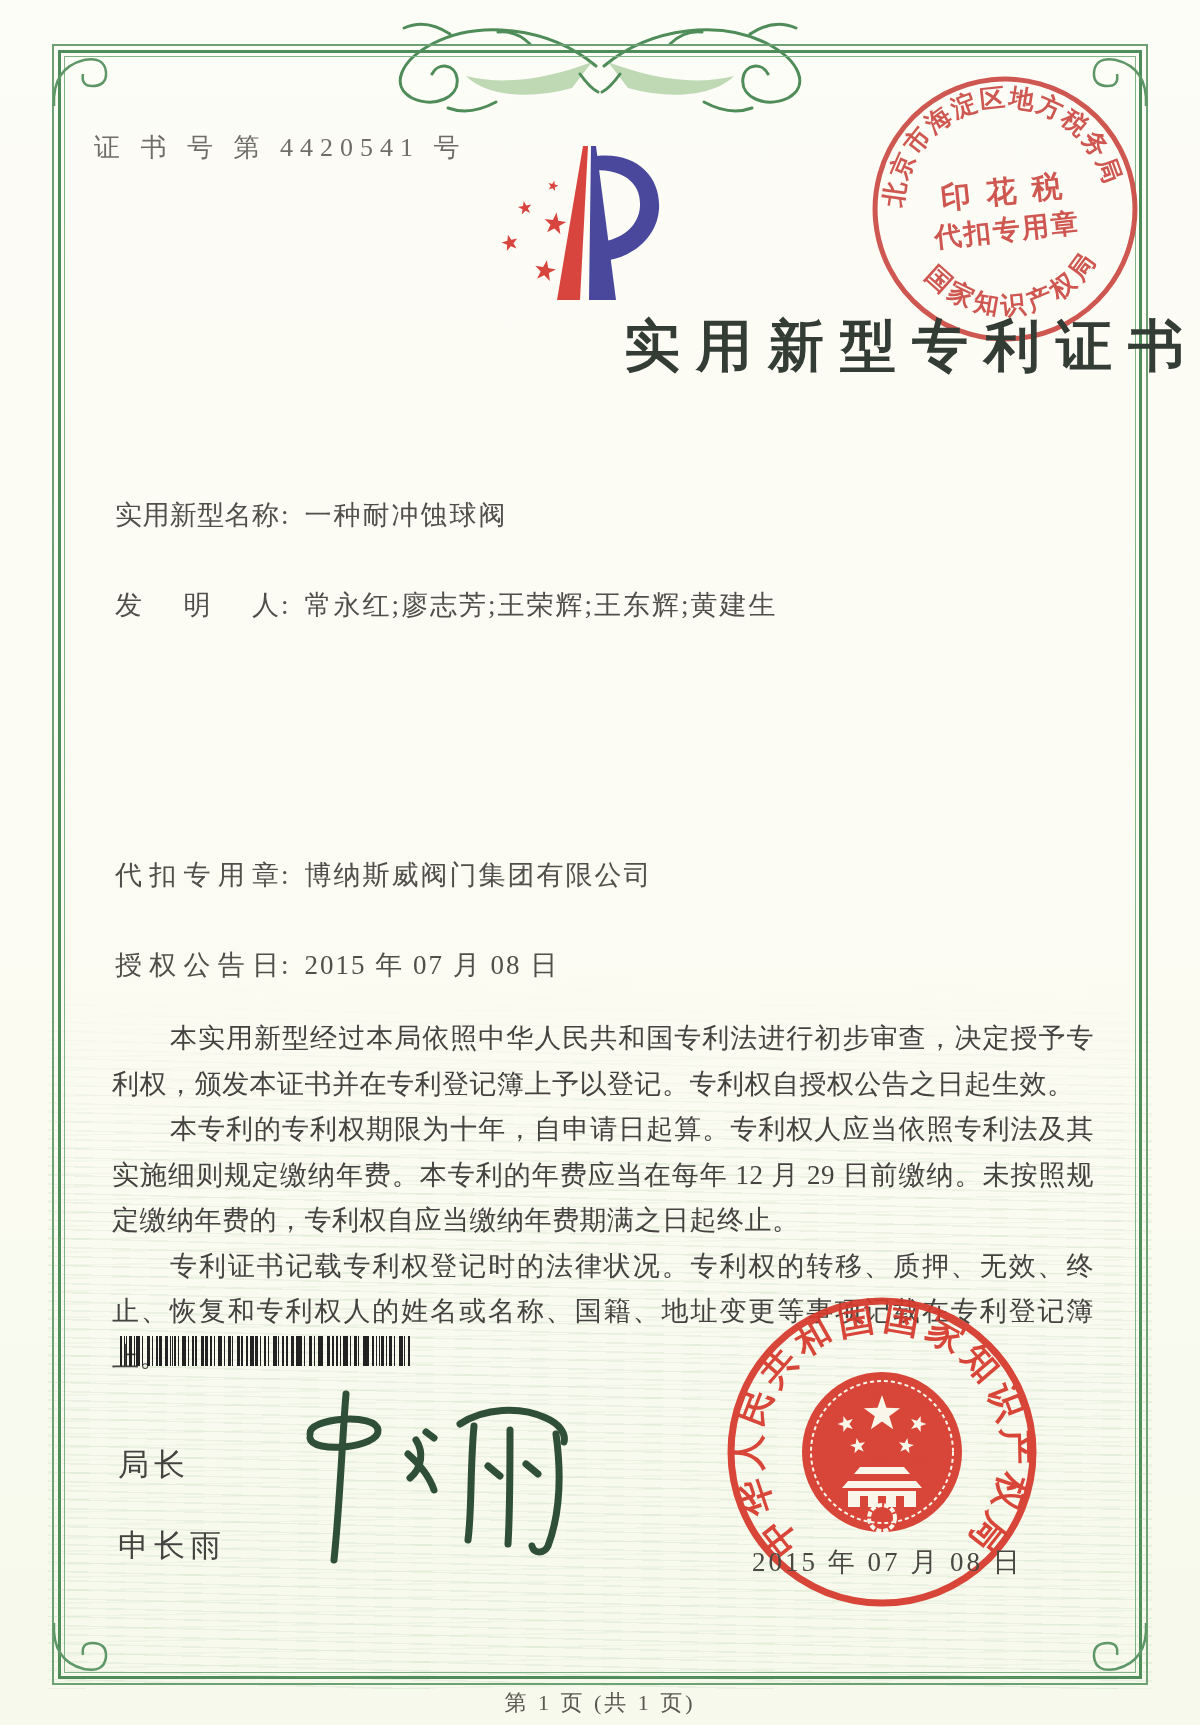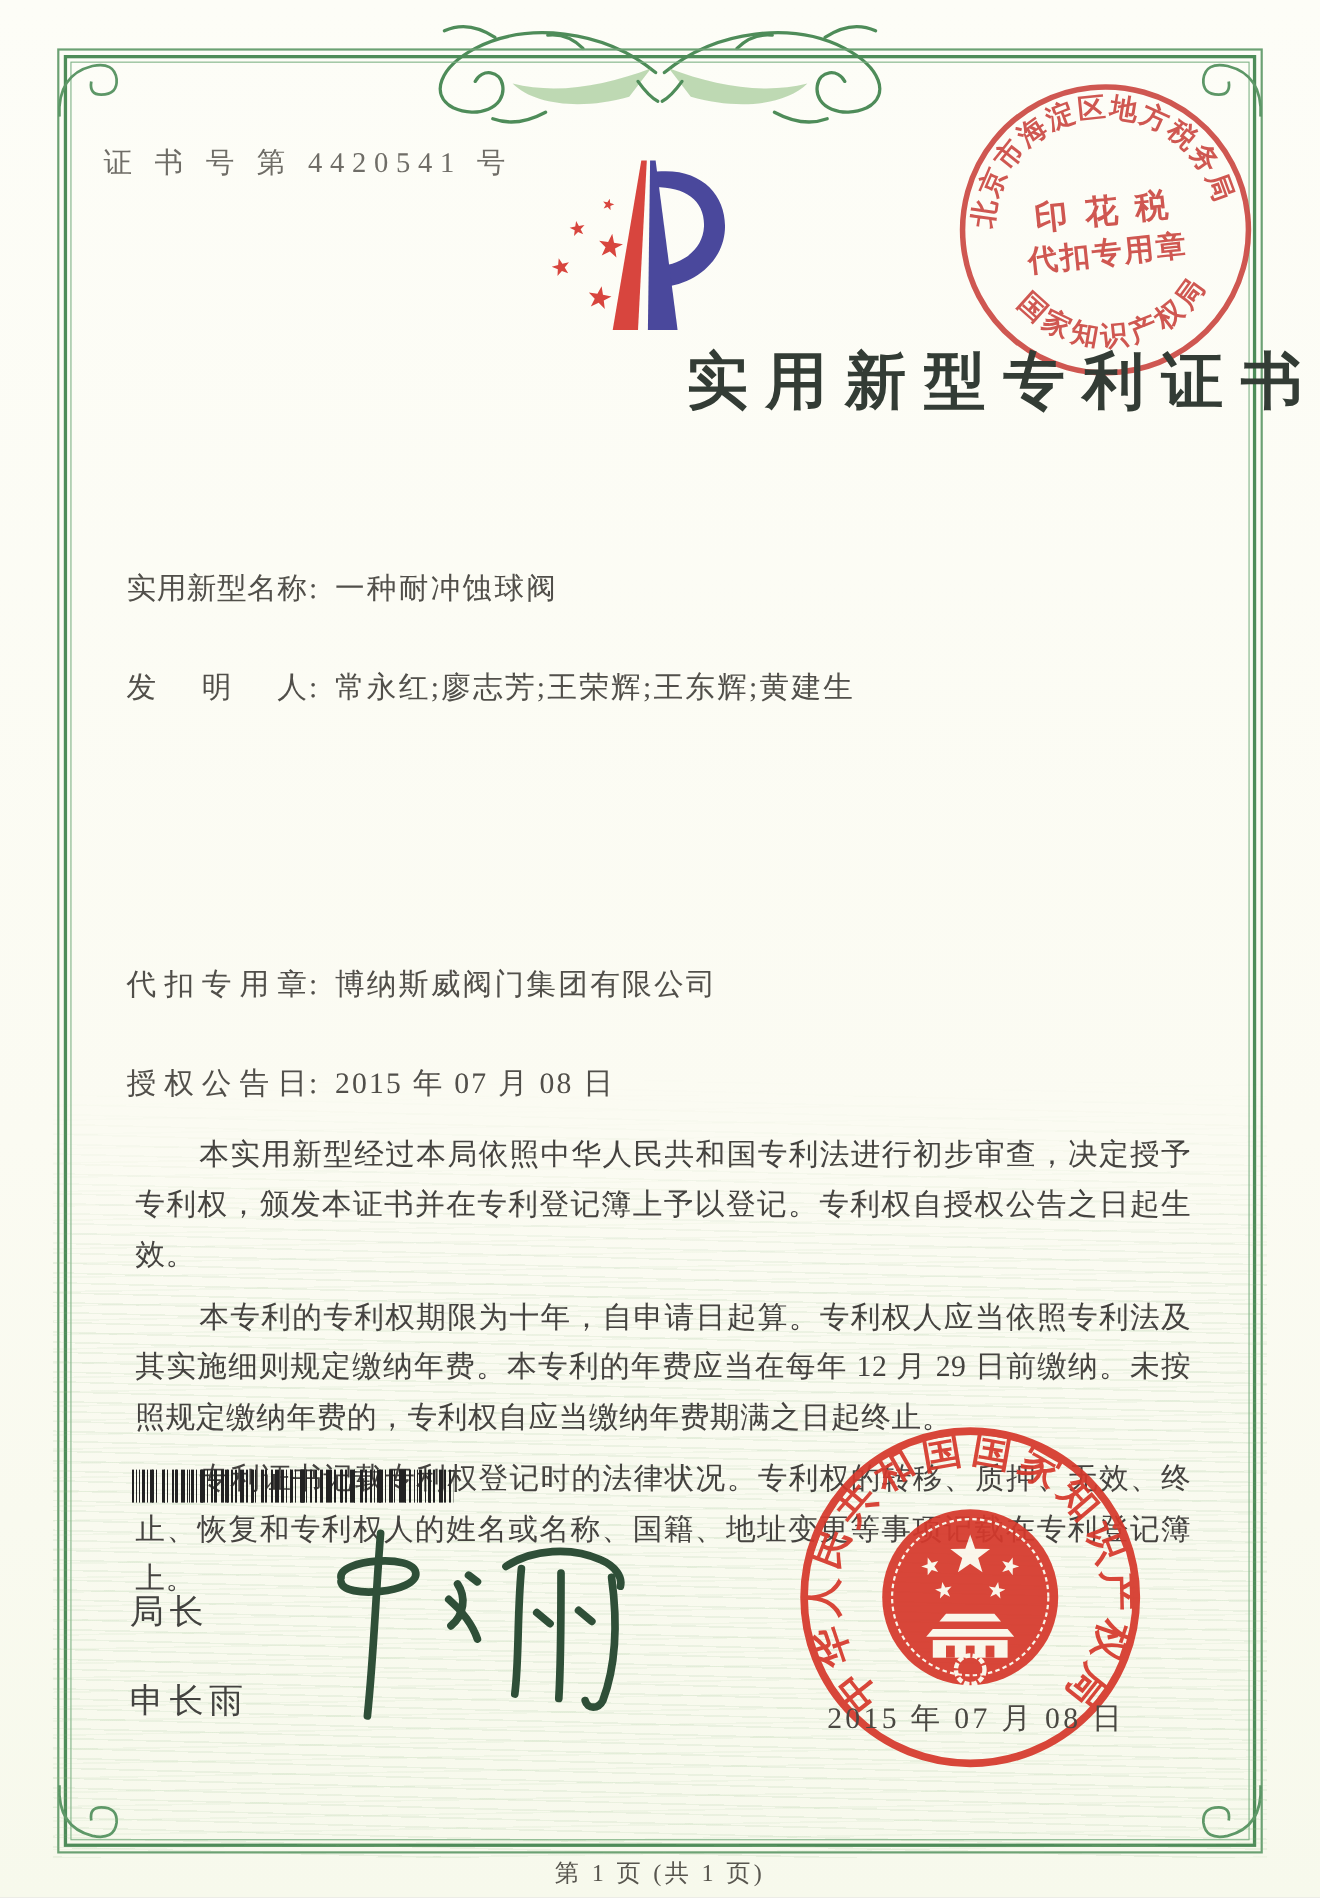--- a/index.html
+++ b/index.html
@@ -26,30 +26,30 @@
 
   .cert-no{position:absolute;left:94px;top:130px;font-size:26px;letter-spacing:7px;color:#6f6d67;}
   .title{
     position:absolute;left:0;right:0;top:296px;text-align:right;
     font-size:56px;font-weight:700;letter-spacing:16px;color:#333c35;margin-top:13px;
   }
   .logo{position:absolute;left:452px;top:126px;}
   .tax-stamp{position:absolute;left:866px;top:70px;transform:rotate(-6deg);opacity:.92;}
 
   .field-row{position:absolute;left:115px;font-size:27px;color:#514f4a;white-space:nowrap;}
-  .flabel{display:inline-block;width:164px;text-align:justify;text-align-last:justify;margin-top:20px;}
+  .flabel{display:inline-block;width:164px;text-align:justify;text-align-last:justify;}
   .fcolon{display:inline-block;margin-left:2px;}
   .fvalue{display:inline-block;margin-left:16px;letter-spacing:2px;}
   .r0{top:497px}.r1{top:587px}.r2{top:677px}.r3{top:767px}.r4{top:857px}.r5{top:947px}
 
   .body-text{
     position:absolute;left:112px;right:106px;top:1016px;
     font-size:27px;line-height:45.5px;color:#454340;text-align:justify;letter-spacing:.5px;
   }
-  .body-text p{margin:11px;text-indent:2.15em;}
+  .body-text p{margin:0;text-indent:2.15em;}
 
   .barcode{
     position:absolute;left:120px;top:1336px;width:292px;height:30px;
     background:
       repeating-linear-gradient(90deg,#222 0 2px,transparent 2px 4px,#222 4px 5px,transparent 5px 9px,#222 9px 12px,transparent 12px 14px,#222 14px 15px,transparent 15px 18px),
       repeating-linear-gradient(90deg,transparent 0 6px,#222 6px 7px,transparent 7px 16px,#222 16px 19px,transparent 19px 23px);
   }
 
   .signer-title{position:absolute;left:118px;top:1444px;font-size:31px;letter-spacing:5px;color:#434340;
     font-family:"Liberation Sans","DejaVu Sans",sans-serif;}

